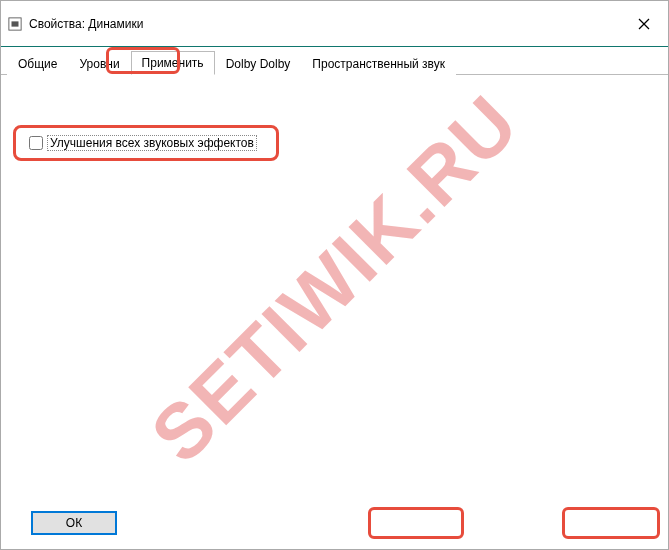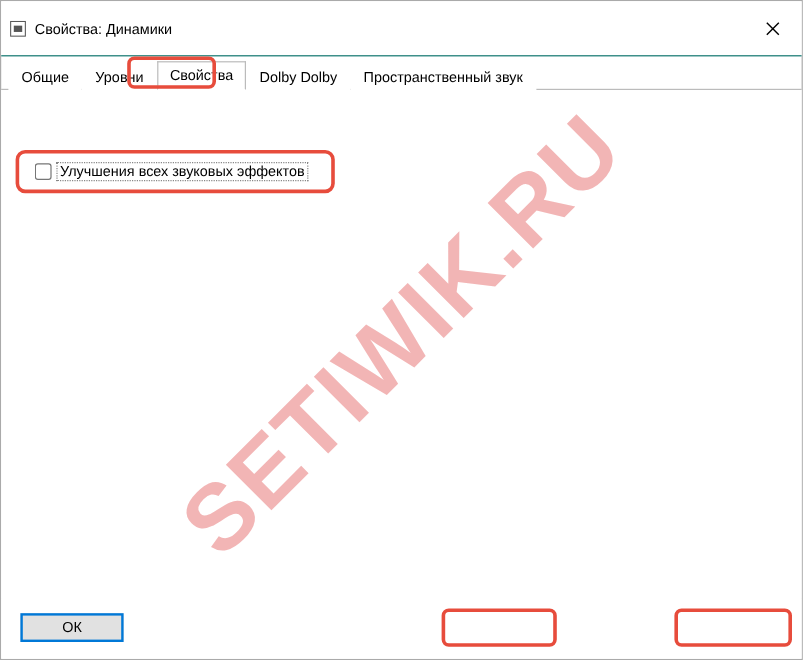--- a/index.html
+++ b/index.html
@@ -114,21 +114,21 @@
       border: 3px solid #e74c3c;
       border-radius: 8px;
       pointer-events: none;
       z-index: 5;
     }
     .buttons {
       display: flex;
       justify-content: space-between;
       align-items: center;
       gap: 8px;
-      padding: 12px 14px 14px 16px;
+      padding: 12px 14px 14px 30px;
       background: #fff;
     }
     .btn {
       min-width: 86px;
       height: 24px;
       font-size: 12px;
       border: 1px solid #adadad;
       background: #e1e1e1;
       color: #000;
       cursor: pointer;
@@ -182,21 +182,21 @@
       <svg width="12" height="12" viewBox="0 0 12 12">
         <line x1="1" y1="1" x2="11" y2="11" stroke="#000" stroke-width="1.2"></line>
         <line x1="11" y1="1" x2="1" y2="11" stroke="#000" stroke-width="1.2"></line>
       </svg>
     </div>
   </div>
 
   <div class="tabs">
     <div class="tab">Общие</div>
     <div class="tab">Уровни</div>
-    <div class="tab active">Свойства</div>
+    <div class="tab active">Применить</div>
     <div class="tab">Dolby Dolby</div>
     <div class="tab">Пространственный звук</div>
     <div class="tab-highlight" style="left:105px; top:0px; width:74px; height:27px;"></div>
   </div>
 
   <div class="content">
     <div class="watermark">SETIWIK.RU</div>
 
     <div class="checkbox-row" style="z-index:2;">
       <input type="checkbox" style="">

